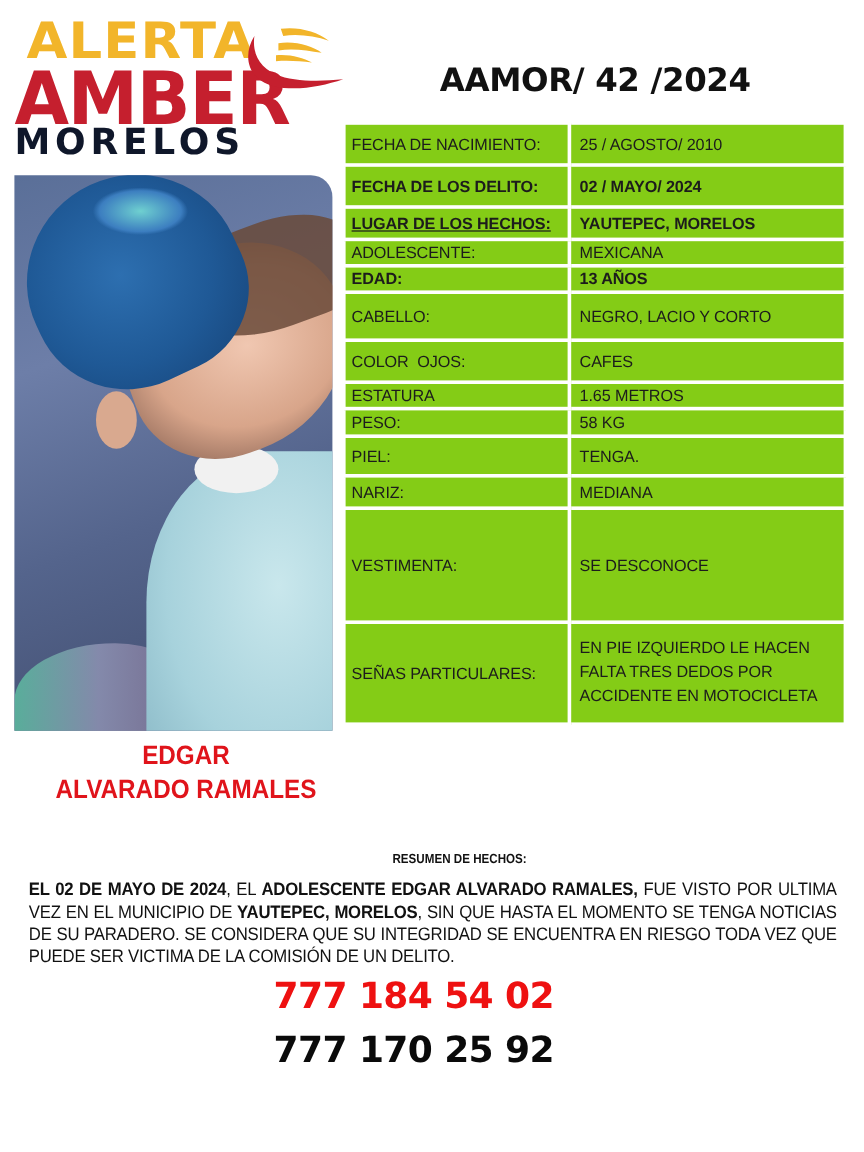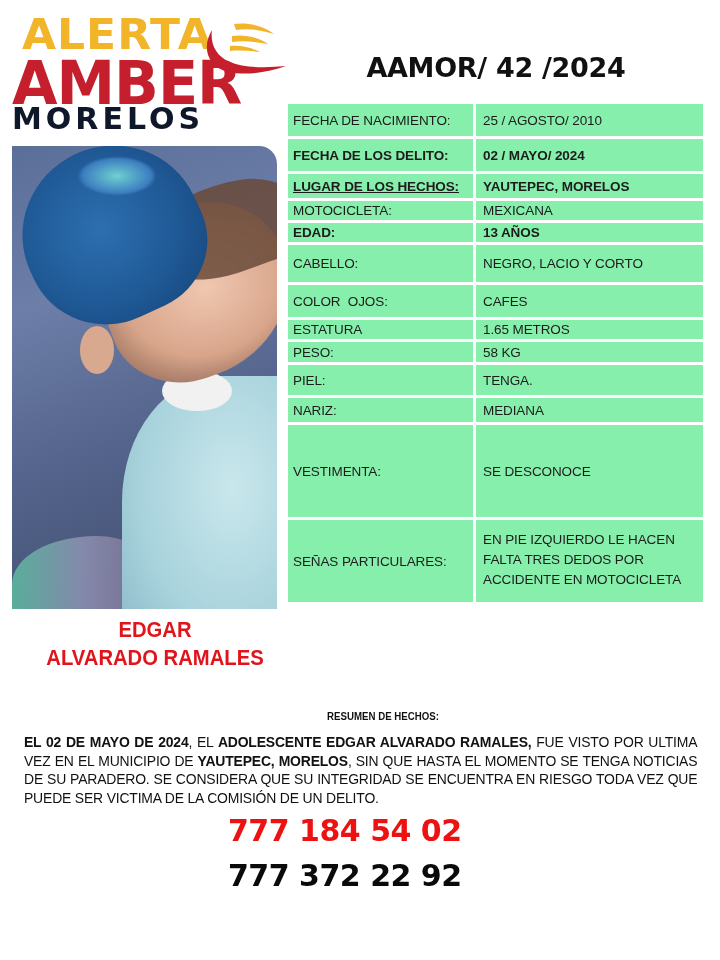--- a/index.html
+++ b/index.html
@@ -25,21 +25,21 @@
   .photo .ear { position: absolute; left: 68px; top: 180px; width: 34px; height: 48px; background: #d9a98f; border-radius: 50%; }
   .photo .shirt { position: absolute; left: 110px; top: 230px; width: 220px; height: 280px; background: radial-gradient(ellipse at 50% 40%, #c9e7ec 0%, #a7d2dc 60%, #87b6c4 100%); border-radius: 45% 20% 0 0; }
   .photo .collar { position: absolute; left: 150px; top: 225px; width: 70px; height: 40px; background: #f1f1f1; border-radius: 50%; }
   .photo .blanket { position: absolute; left: 0; top: 390px; width: 140px; height: 80px; background: linear-gradient(90deg, #5bb79e, #8a8fb0, #7a6f92); border-radius: 60% 40% 0 0; opacity: 0.9; }
 
   
   .name { position: absolute; left: 0; top: 616px; width: 310px; text-align: center; color: #e0141b; font-weight: bold; font-size: 22px; line-height: 28px; transform: scaleX(0.92); transform-origin: center top; }
 
   
   .info-table { position: absolute; left: 285px; top: 101px; width: 421px; border-collapse: collapse; }
-  .info-table td { background: #86efac; border: 3px solid #ffffff; font-size: 13.5px; color: #1c1c1c; vertical-align: middle; padding: 0 0 0 5px; letter-spacing: -0.1px; }
+  .info-table td { background: #84cc16; border: 3px solid #ffffff; font-size: 13.5px; color: #1c1c1c; vertical-align: middle; padding: 0 0 0 5px; letter-spacing: -0.1px; }
   .info-table td.lbl { width: 188px; }
   .info-table td.val { padding-left: 7px; }
   .info-table .b { font-weight: bold; }
   .info-table .u { text-decoration: underline; font-weight: bold; }
   .info-table td.val.multi { line-height: 20px; padding-top: 1px; padding-bottom: 4px; }
 
   
   .summary-title { position: absolute; left: 230px; top: 710px; width: 306px; text-align: center; font-weight: bold; font-size: 11px; transform: scaleX(0.88); transform-origin: center top; }
   .summary { position: absolute; left: 24px; top: 733px; width: 674px; font-size: 15px; line-height: 18.5px; text-align: justify; text-align-last: left; color: #111; letter-spacing: -0.2px; transform: scaleX(0.93); transform-origin: left top; width: 724px; }
   .summary b { font-weight: bold; }
@@ -91,21 +91,21 @@
   </tr>
   <tr style="height:35px">
     <td class="lbl b">FECHA DE LOS DELITO:</td>
     <td class="val b">02 / MAYO/ 2024</td>
   </tr>
   <tr style="height:27px">
     <td class="lbl u">LUGAR DE LOS HECHOS:</td>
     <td class="val b">YAUTEPEC, MORELOS</td>
   </tr>
   <tr style="height:22px">
-    <td class="lbl">MOTOCICLETA:</td>
+    <td class="lbl">ADOLESCENTE:</td>
     <td class="val">MEXICANA</td>
   </tr>
   <tr style="height:22px">
     <td class="lbl b">EDAD:</td>
     <td class="val b">13 AÑOS</td>
   </tr>
   <tr style="height:40px">
     <td class="lbl">CABELLO:</td>
     <td class="val">NEGRO, LACIO Y CORTO</td>
   </tr>
@@ -142,14 +142,14 @@
     </td>
   </tr>
 </tbody>
   </table>
 
 <div class="summary-title">RESUMEN DE HECHOS:</div>
 <div class="summary"><b>EL 02 DE MAYO DE 2024</b><span>, EL </span><b>ADOLESCENTE EDGAR ALVARADO RAMALES,</b><span> FUE VISTO POR ULTIMA VEZ EN EL MUNICIPIO DE </span><b>YAUTEPEC, MORELOS</b><span>, SIN QUE HASTA EL MOMENTO SE TENGA NOTICIAS DE SU PARADERO. SE CONSIDERA QUE SU INTEGRIDAD SE ENCUENTRA EN RIESGO TODA VEZ QUE PUEDE SER VICTIMA DE LA COMISIÓN DE UN DELITO.</span></div>
 
 <div class="phones">
   <div class="phone red">777 184 54 02</div>
-  <div class="phone black">777 372 22 92</div>
+  <div class="phone black">777 170 25 92</div>
 </div>
 
 </body></html>

